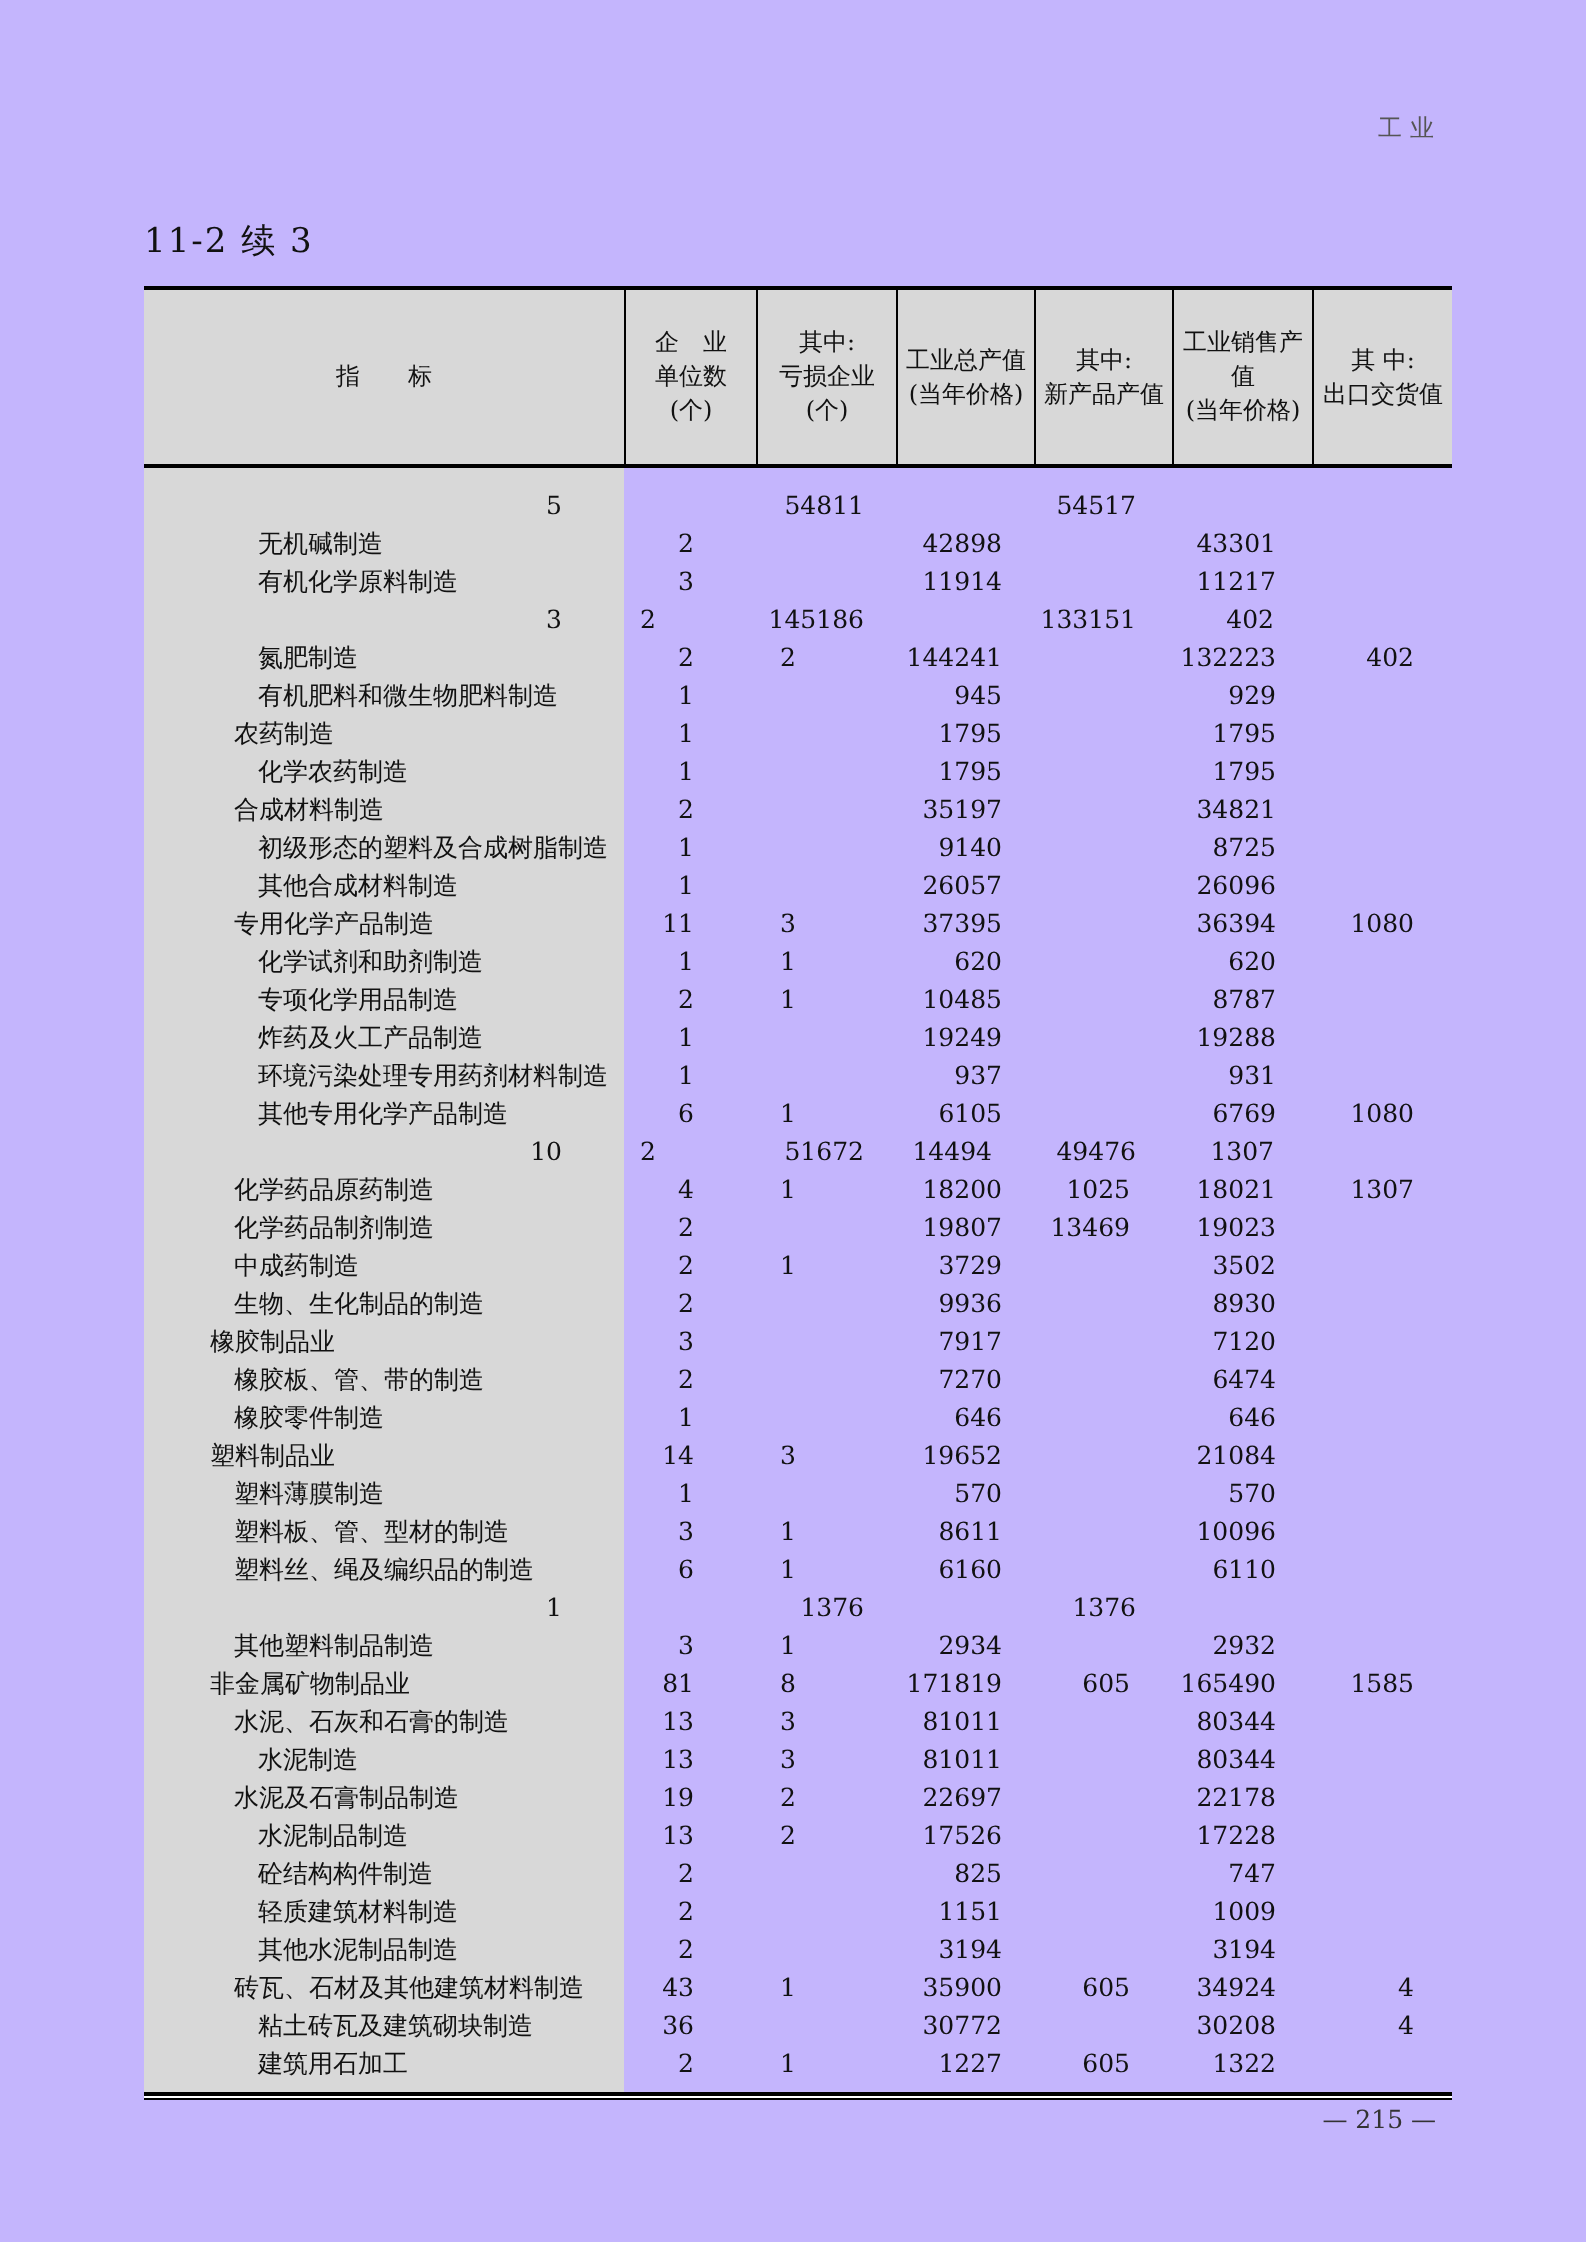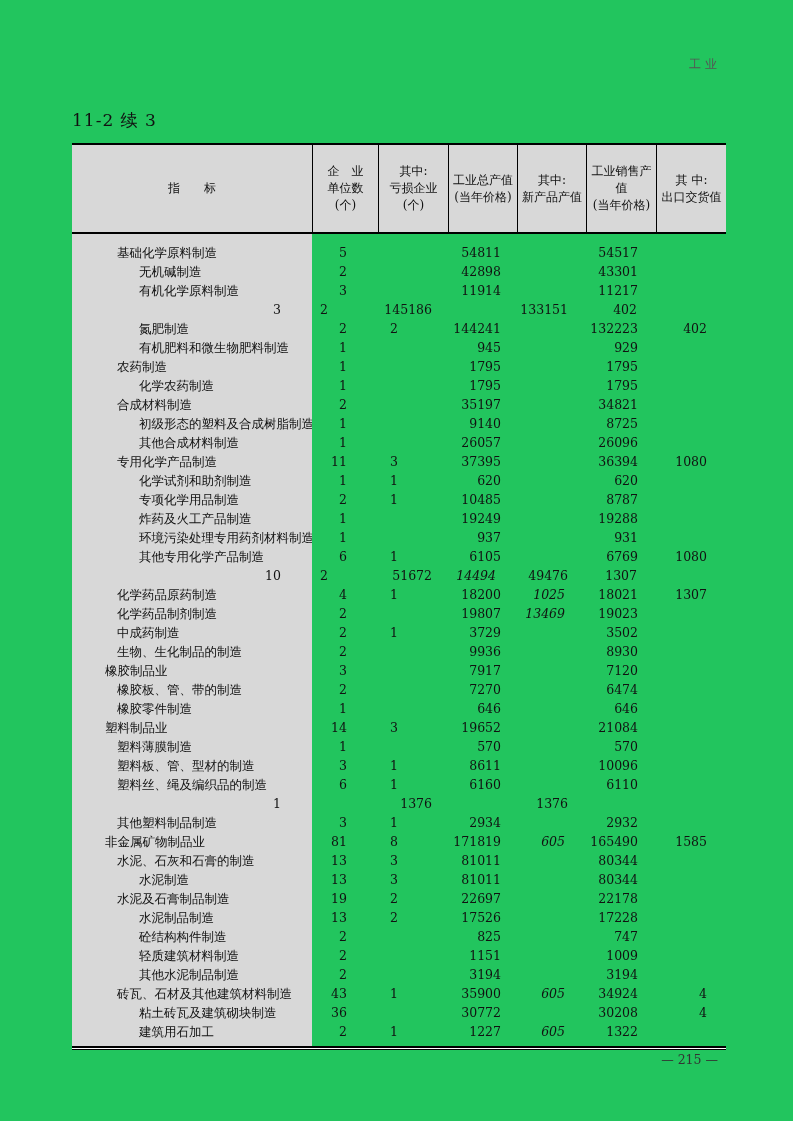--- a/index.html
+++ b/index.html
@@ -4,21 +4,21 @@
 <style>
   html, body {
     margin: 0;
     padding: 0;
     background: #ffffff;
   }
   .page {
     position: relative;
     width: 793px;
     height: 1121px;
-    background: #22c55e;
+    background: #c4b5fd;
     font-family: "DejaVu Serif", "Liberation Serif", serif;
     color: #111111;
     overflow: hidden;
   }
   .corner-label {
     position: absolute;
     top: 56px;
     right: 72px;
     font-size: 12px;
     letter-spacing: 4px;
@@ -80,30 +80,30 @@
     line-height: 19px;
     font-size: 12.5px;
   }
   .ind-cell {
     box-sizing: border-box;
     white-space: nowrap;
     overflow: hidden;
   }
   .ind-0 { padding-left: 33px; }
   .ind-1 { padding-left: 45px; }
-  .ind-2 { padding-left: 57px; margin-left: 10px; }
+  .ind-2 { padding-left: 57px; }
   .val-cell {
     text-align: right;
     box-sizing: border-box;
     white-space: nowrap;
   }
   .vc-1 { padding-right: 31px; }
   .vc-2 { padding-right: 50px; }
   .vc-3 { padding-right: 16px; }
-  .vc-4 { padding-right: 21px; font-style: italic; }
+  .vc-4 { padding-right: 21px; }
   .vc-5 { padding-right: 18px; }
   .vc-6 { padding-right: 19px; }
   .bottom-rule {
     height: 1px;
     background: #ffffff;
     border-top: 2px solid #000000;
     border-bottom: 1px solid #000000;
   }
   .page-number {
     position: absolute;
@@ -148,21 +148,20 @@
           <div>(当年价格)</div>
         </div>
         <div class="hcell">
           <div>其 中:</div>
           <div>出口交货值</div>
         </div>
       </div>
     <div class="tbody" id="tbody">
       <div class="col-shade"></div>
     <div class="trow">
-          <div class="ind-cell ind-1">基础化学原料制造</div>
           <div class="val-cell vc-1">5</div>
           <div class="val-cell vc-2"></div>
           <div class="val-cell vc-3">54811</div>
           <div class="val-cell vc-4"></div>
           <div class="val-cell vc-5">54517</div>
           <div class="val-cell vc-6"></div>
         </div>
         <div class="trow">
           <div class="ind-cell ind-2">无机碱制造</div>
           <div class="val-cell vc-1">2</div>

